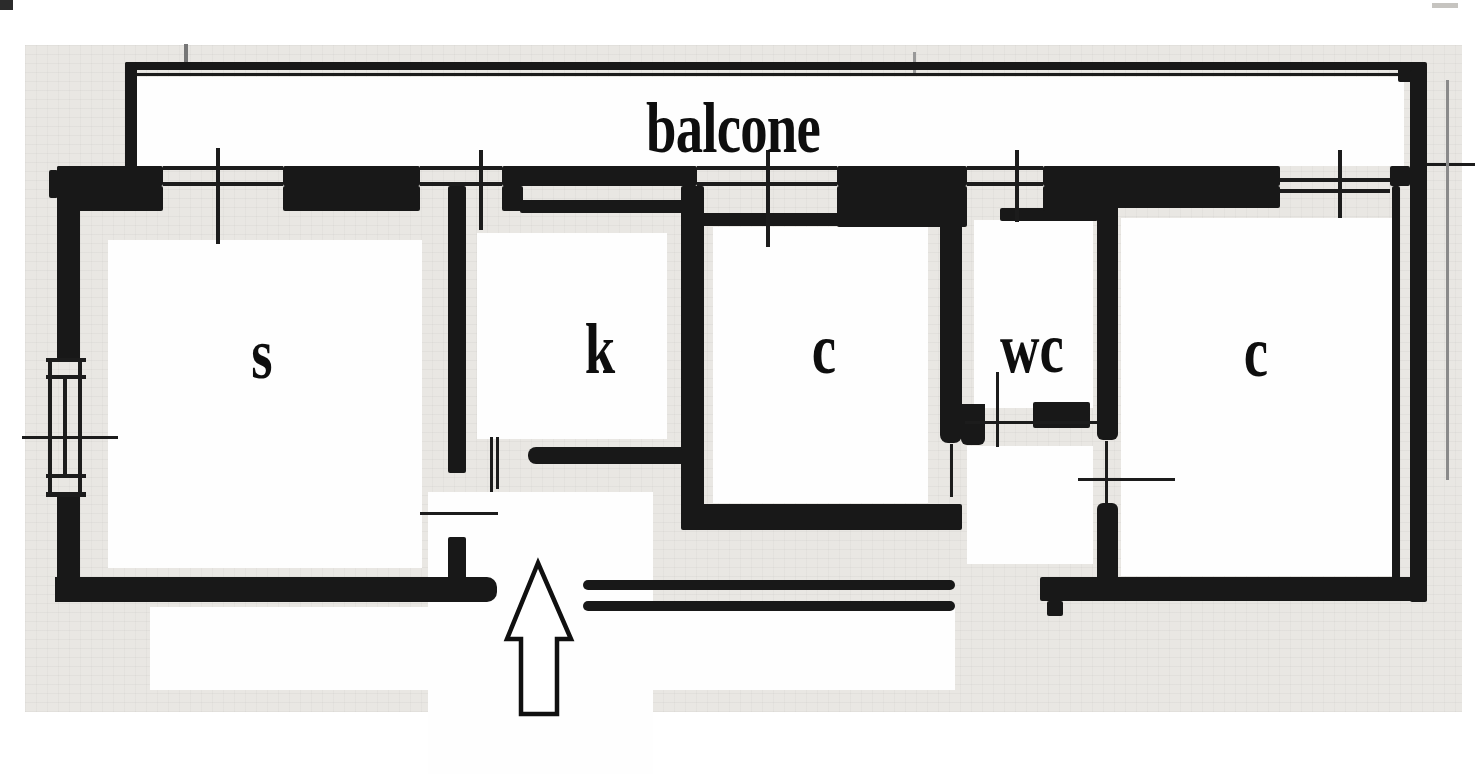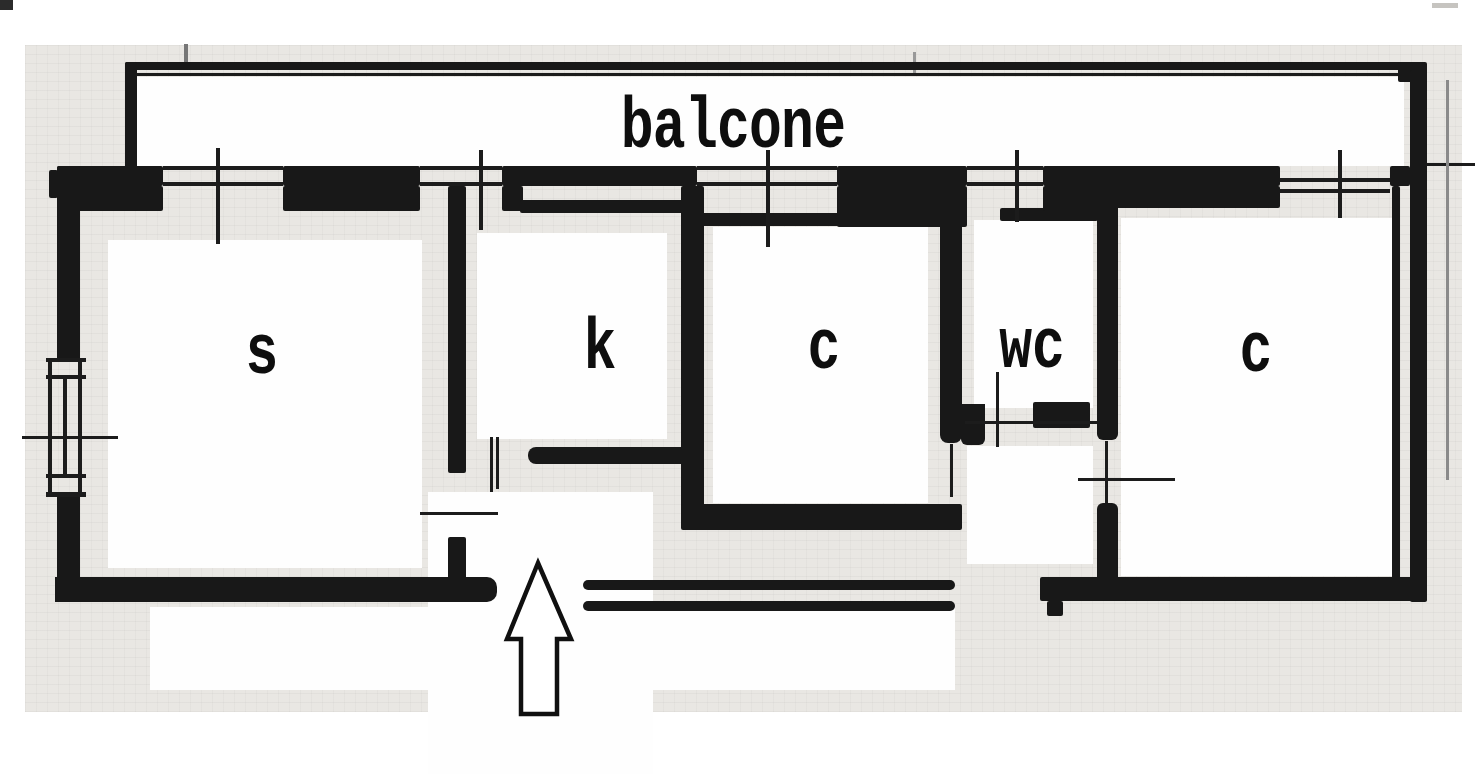--- a/index.html
+++ b/index.html
@@ -1,17 +1,17 @@
 <!DOCTYPE html>
 <html><head>
 <meta charset="utf-8">
 <style>
   html,body{margin:0;padding:0;background:#fff;}
   #stage{position:relative;width:1475px;height:774px;background:#ffffff;overflow:hidden;
-         font-family:Liberation Mono, monospace;}
+         font-family:Liberation Serif, serif;}
   
   .paper{position:absolute;background:#e9e7e3;
     background-image:
       repeating-linear-gradient(0deg, rgba(90,90,90,0.05) 0 1px, transparent 1px 9px),
       repeating-linear-gradient(90deg, rgba(90,90,90,0.04) 0 1px, transparent 1px 11px);}
   
   .wp{position:absolute;background:#fefefe;}
   
   .w{position:absolute;background:#181818;border-radius:2px;}
   

